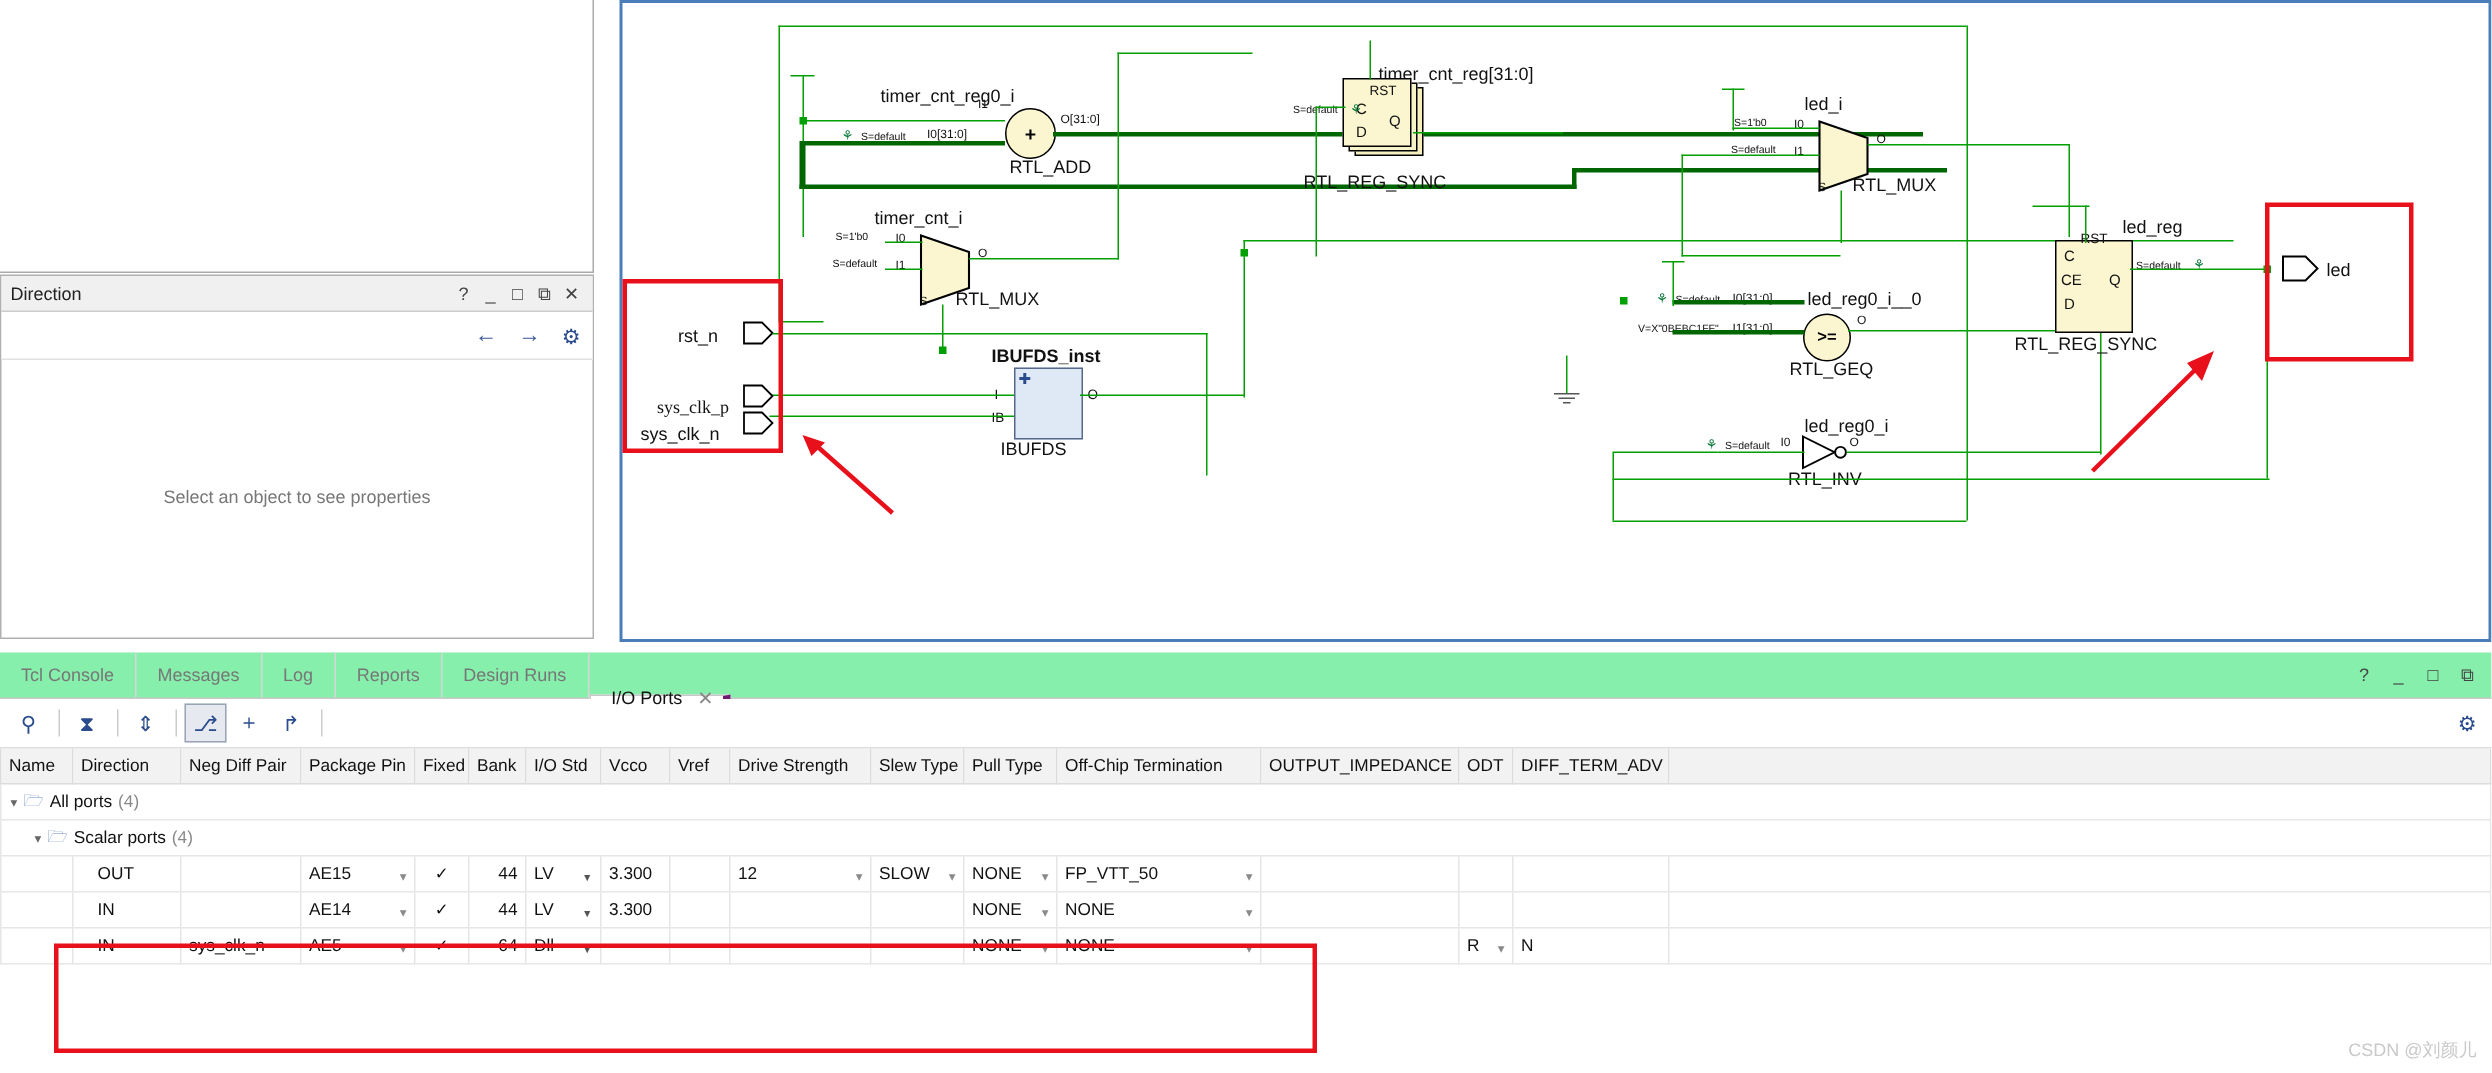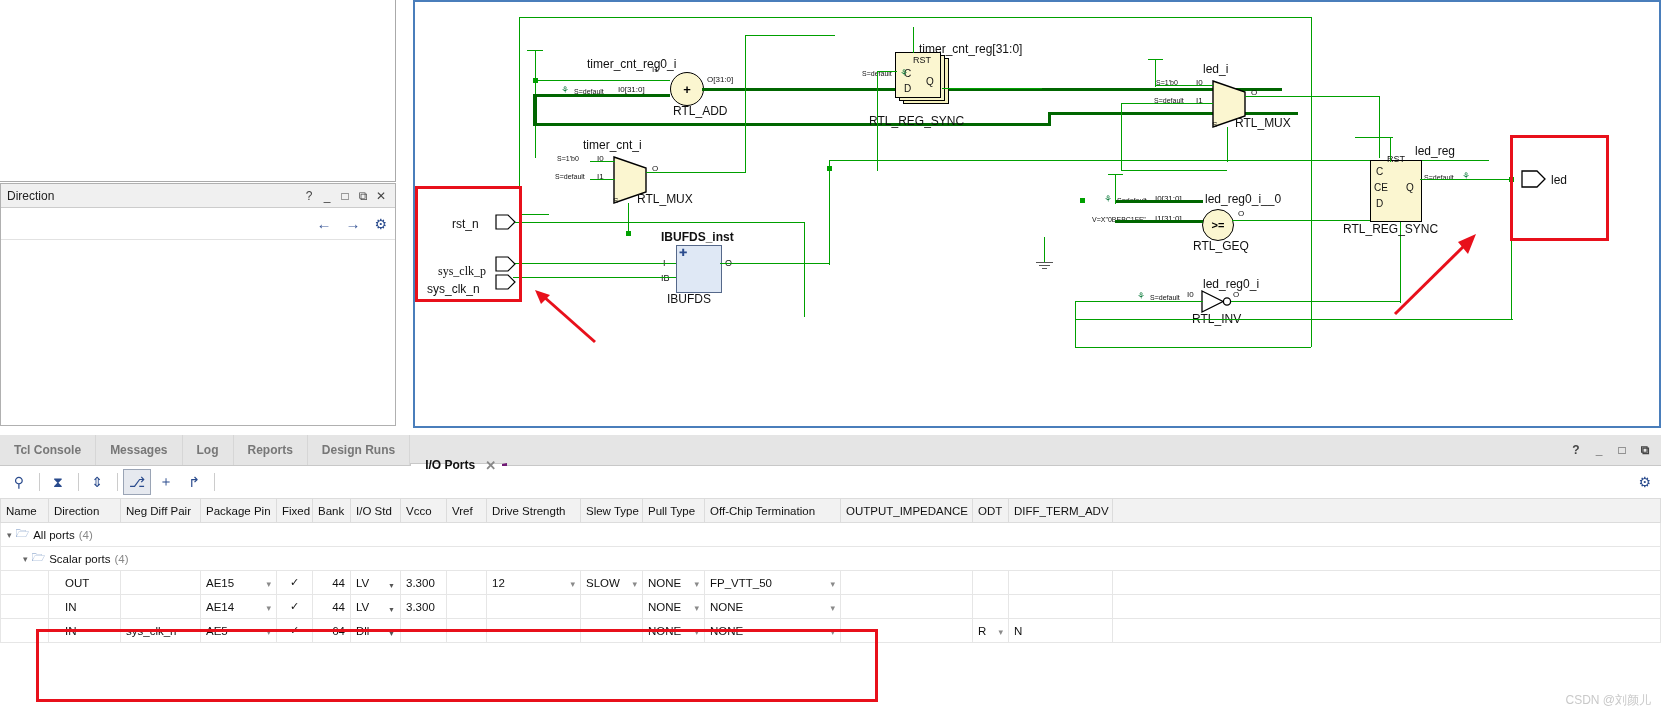--- a/index.html
+++ b/index.html
@@ -54,22 +54,22 @@
 
   .bug{position:absolute;color:#0a7a3a;font-size:9px;}
 
   
   .redbox{position:absolute;border:3px solid #e8101b;box-sizing:border-box;}
   #cn-annotation{position:absolute;color:#e8101b;font-weight:bold;font-size:26px;
       white-space:nowrap;}
 
   
   #bottom-dock{left:0;top:435px;width:1661px;height:280px;background:#fff;}
-  #tabstrip{height:30px;background:#e5e5e5;border-bottom:1px solid #c8c8c8;
-      display:flex;align-items:stretch;font-weight:bold;}
+  #tabstrip{height:30px;background:#86efac;border-bottom:1px solid #c8c8c8;
+      display:flex;align-items:stretch;}
   .tab{display:flex;align-items:center;padding:0 14px;font-size:12px;color:#777;
       border-right:1px solid #d6d6d6;cursor:default;}
   .tab.active{background:#fff;color:#111;border-top:1px solid #c8c8c8;
       border-left:1px solid #c8c8c8;border-right:5px solid #701a75;
       margin-bottom:-1px;padding-right:6px;margin-top:28px;}
   .tab-close{margin-left:10px;color:#888;font-size:13px;}
   #dock-winbtns{margin-left:auto;display:flex;align-items:center;padding-right:8px;gap:5px;color:#444;}
 
   #dock-toolbar{height:32px;border-bottom:1px solid #dcdcdc;display:flex;
       align-items:center;padding-left:6px;background:#fff;}
@@ -113,20 +113,21 @@
     <span class="win-btn">_</span>
     <span class="win-btn">□</span>
     <span class="win-btn">⧉</span>
     <span class="win-btn">✕</span>
   </div>
   <div id="properties-toolbar">
     <span class="nav-arrow">←</span>
     <span class="nav-arrow">→</span>
     <span class="gear">⚙</span>
   </div>
+  <div id="properties-empty">Select an object to see properties</div>
 </div>
 
 <div id="schematic" class="abs">
 
   <div class="w wh" style="left:104px;top:15px;width:792px;"></div>
   <div class="w wv" style="left:104px;top:15px;height:197px;"></div>
   <div class="w wh" style="left:104px;top:212px;width:30px;"></div>
   <div class="w wv" style="left:896px;top:15px;height:330px;"></div>
   <div class="w wh" style="left:660px;top:345px;width:236px;"></div>
   <div class="w wv" style="left:660px;top:300px;height:45px;"></div>

